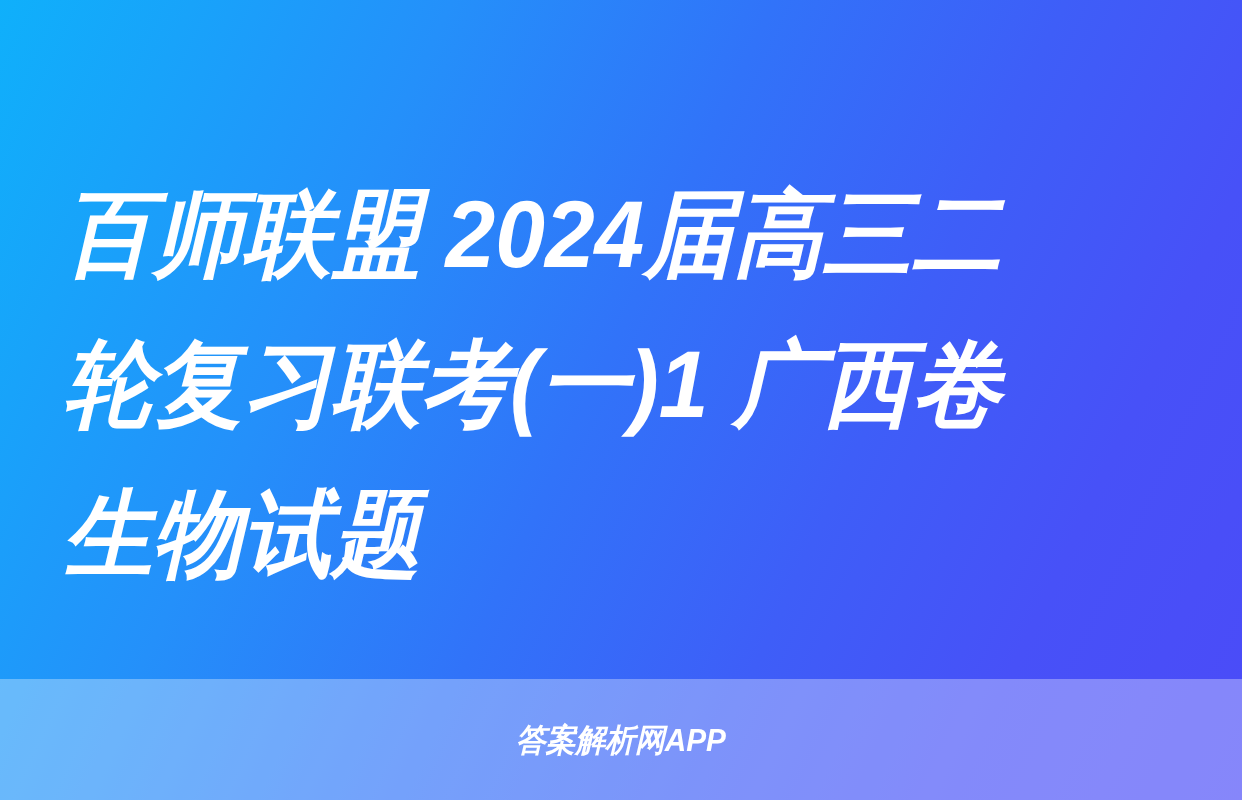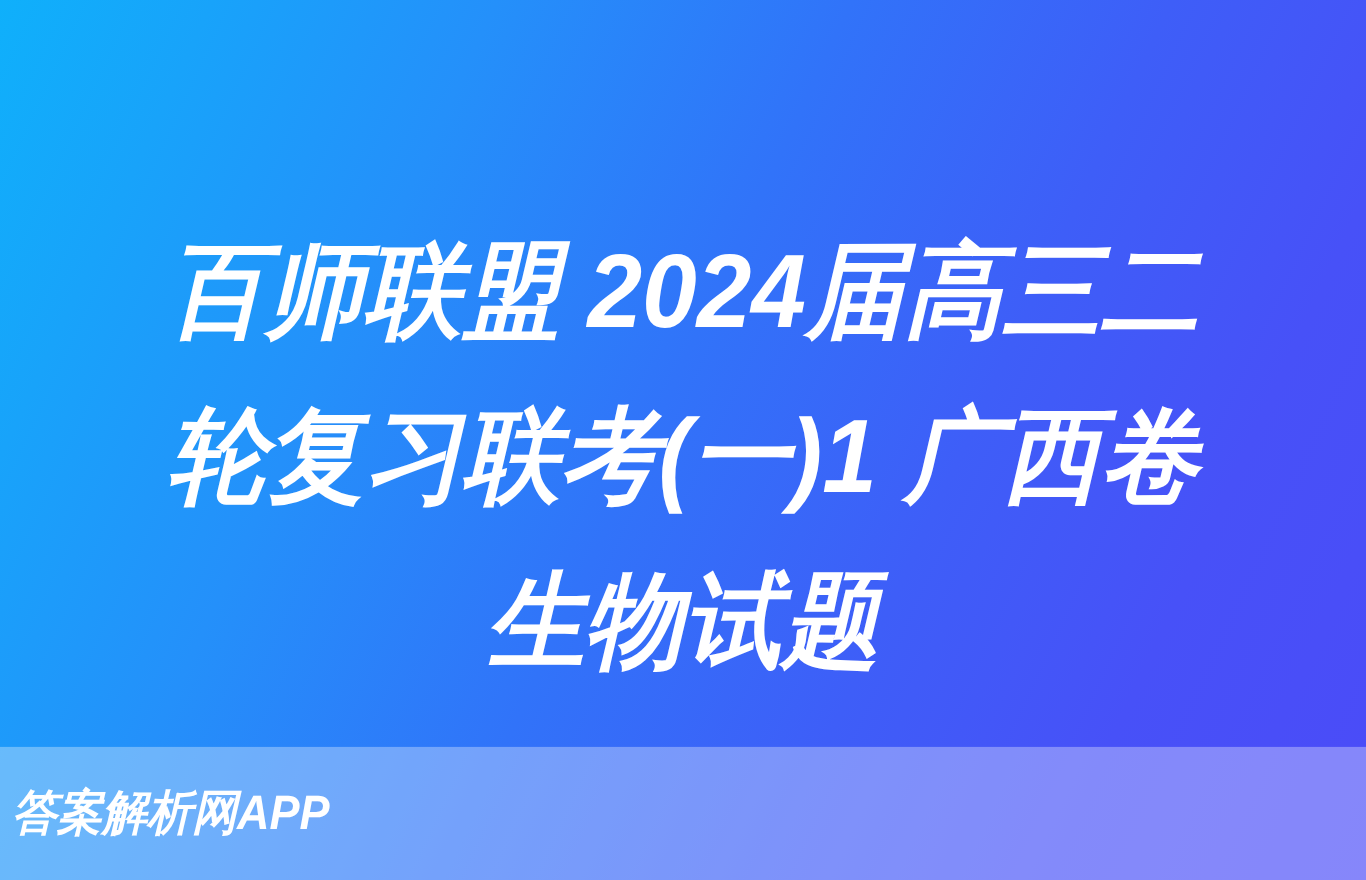--- a/index.html
+++ b/index.html
@@ -23,22 +23,22 @@
         #3e5ef8 66%,
         #4751f8 82%,
         #4b4bf8 100%);
   }
 
   
   .title-block {
     position: absolute;
     left: 0;
     right: 0;
-    top: 190px;
-    text-align: center;
+    top: 160px;
+    text-align: left;
     padding: 0 28px;
     box-sizing: border-box;
   }
 
   .title-line {
     display: block;
     color: #ffffff;
     font-size: 95px;
     line-height: 150px;
     font-weight: 700;
@@ -59,22 +59,23 @@
     height: 121px;
     background-color: rgba(255, 255, 255, 0.33);
   }
 
   .watermark {
     position: absolute;
     left: 0;
     right: 0;
     top: 50%;
     transform: translateY(-50%);
+    text-align: center;
     color: #ffffff;
-    font-size: 44px;
+    font-size: 32px;
     line-height: 50px;
     font-weight: 700;
     font-style: italic;
     white-space: nowrap;
     transform-origin: center center;
   }
 
   .watermark-inner {
     display: inline-block;
     transform: scaleX(0.93);

